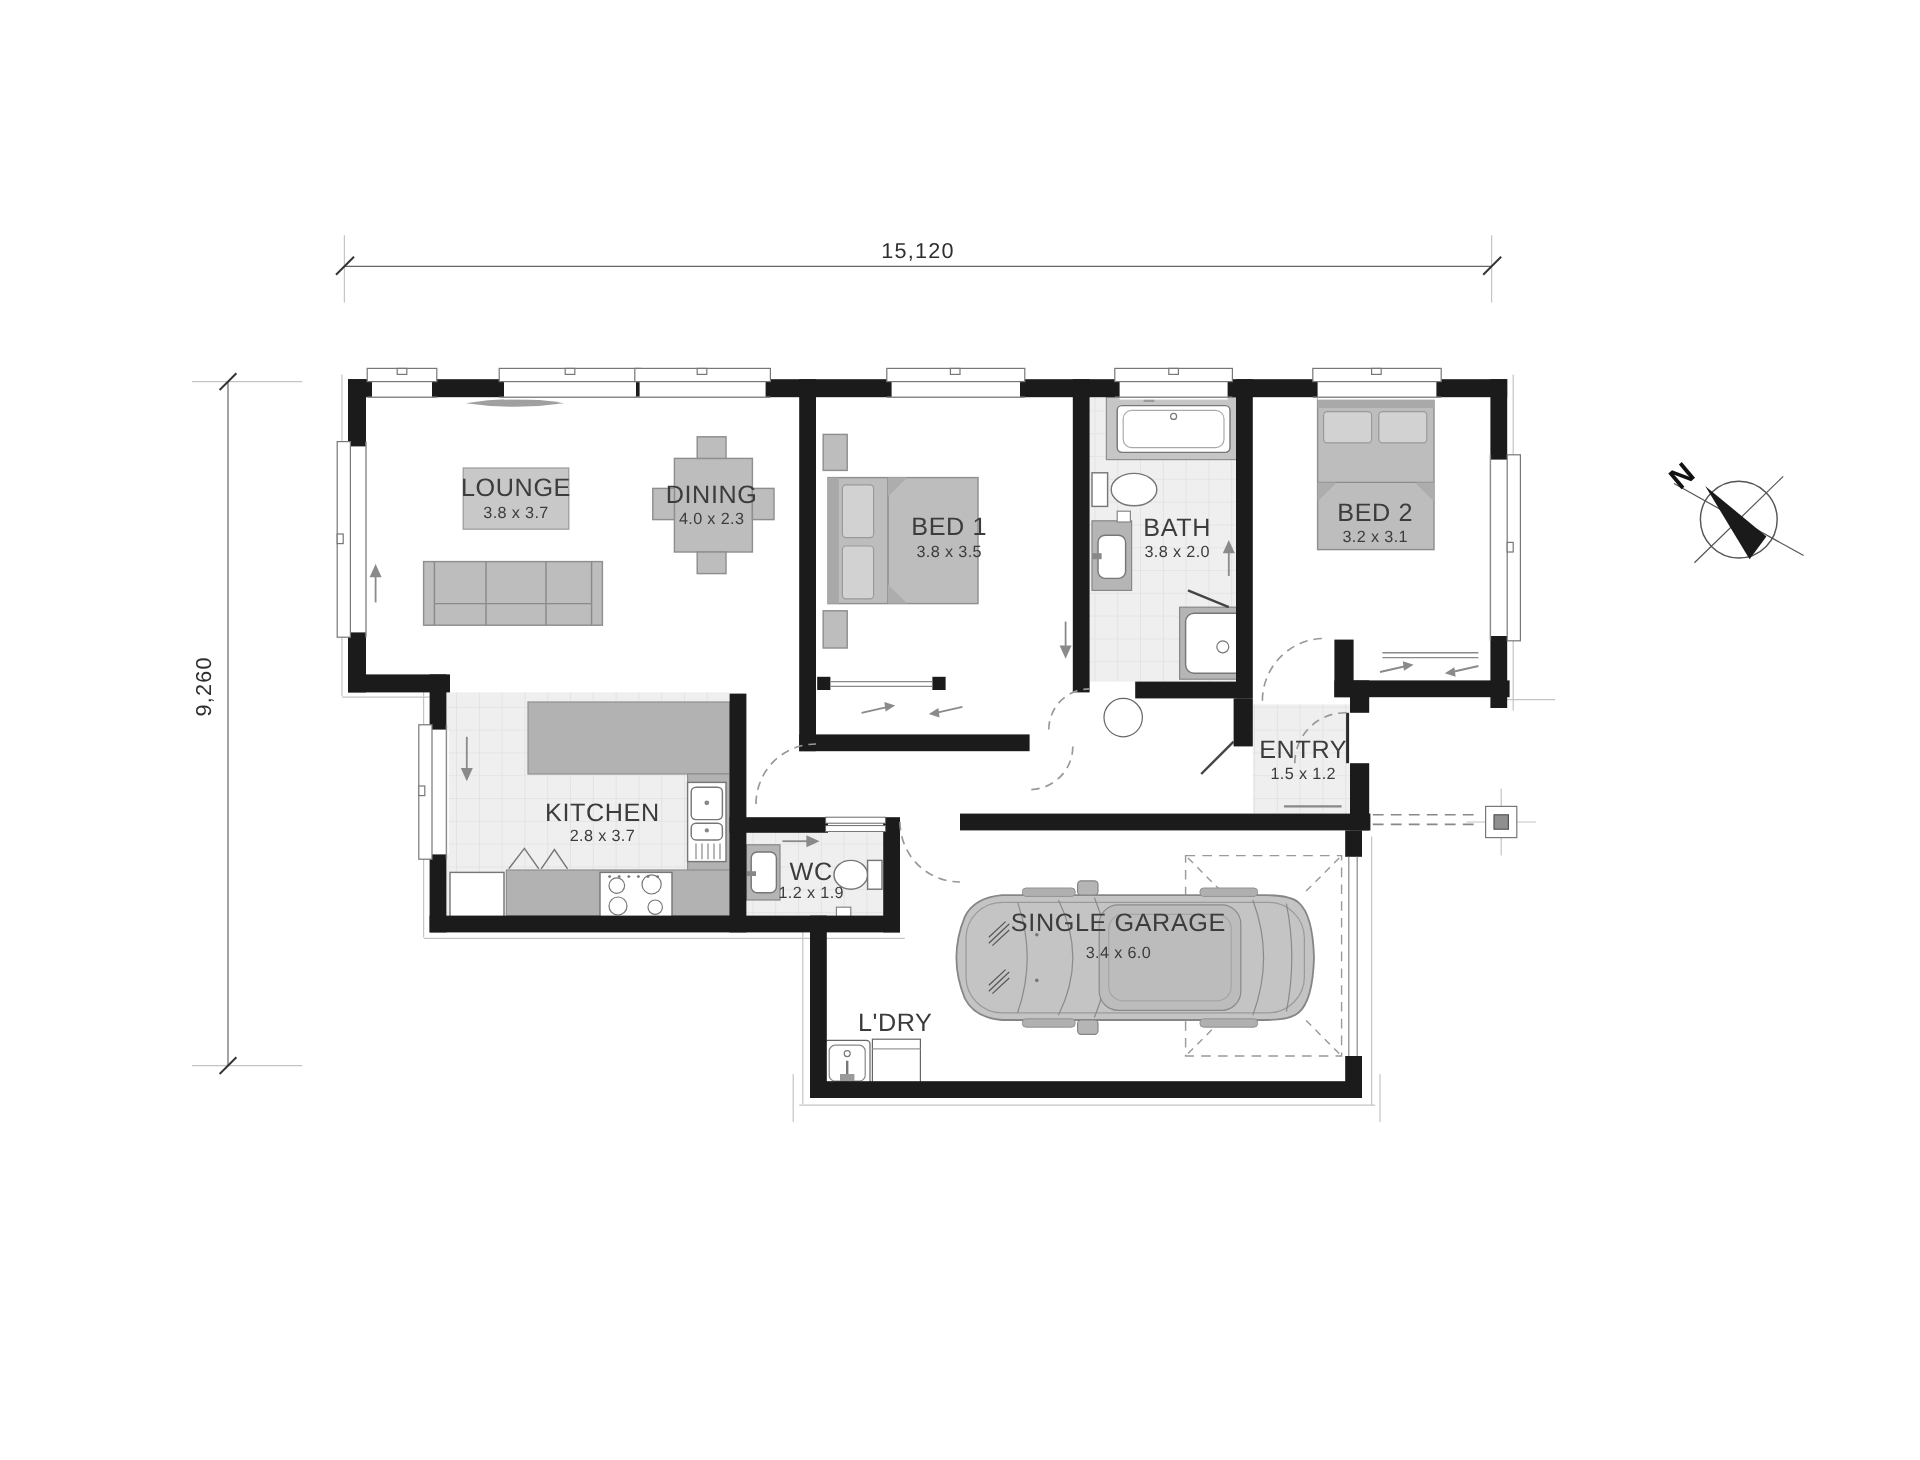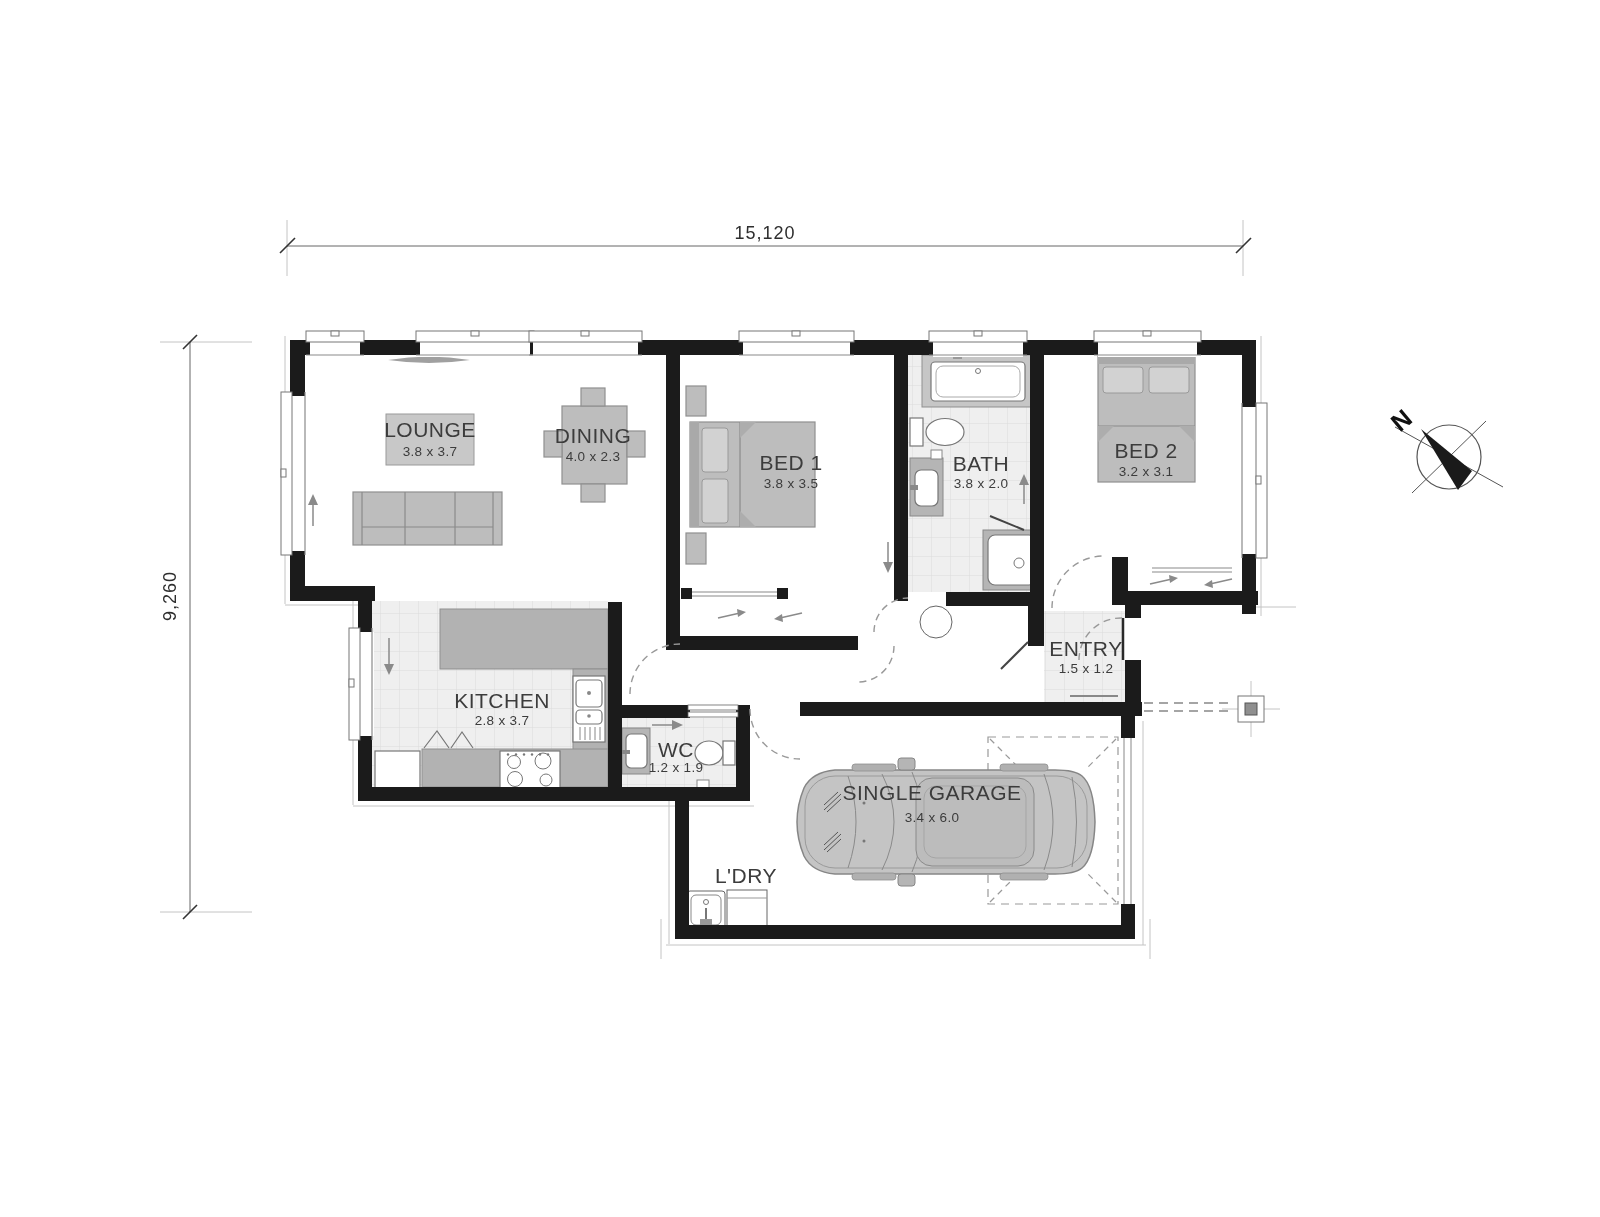--- a/index.html
+++ b/index.html
@@ -1,17 +1,17 @@
 <!DOCTYPE html>
 <html><head>
 <meta charset="utf-8">
 <style>
   html,body{margin:0;padding:0;background:#ffffff;}
   .stage{position:relative;width:1600px;height:936px;background:#fff;overflow:hidden;
-         font-family:"Liberation Sans", sans-serif;margin-top:24px;}
+         font-family:"Liberation Sans", sans-serif;}
   svg{position:absolute;left:0;top:0;}
   svg text{fill:#3c3c3c;font-family:"Liberation Sans", sans-serif;}
   .room{font-size:21px;letter-spacing:0.5px;}
   .size{font-size:13.5px;letter-spacing:0.3px;}
   .dim{font-size:18px;letter-spacing:1px;fill:#2e2e2e;}
   .north{font-size:25px;font-weight:bold;fill:#111;}
   .wall{fill:#1b1b1b;stroke:none;}
   .winframe{fill:#ffffff;stroke:#777;stroke-width:1;}
   .fix{fill:#bdbdbd;stroke:#8f8f8f;stroke-width:1.2;}
   .fixlight{fill:#d2d2d2;stroke:#9a9a9a;stroke-width:1;}

